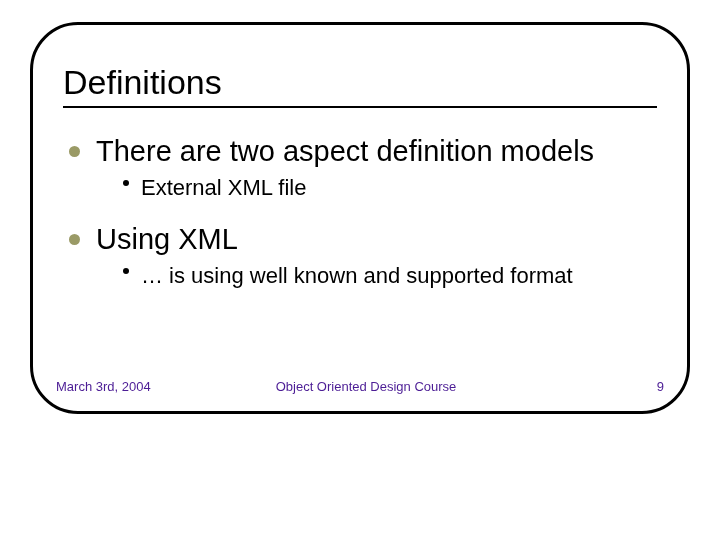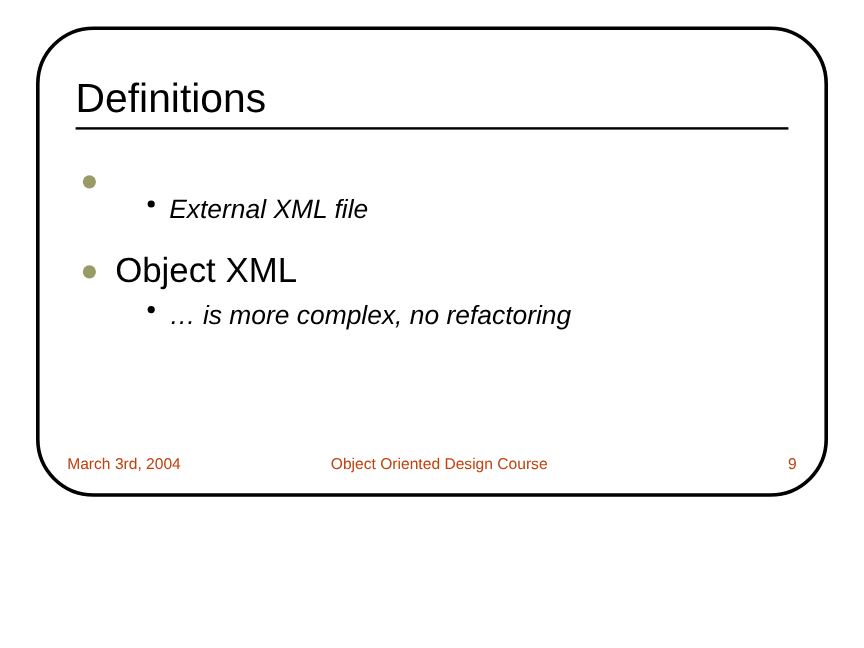--- a/index.html
+++ b/index.html
@@ -45,21 +45,20 @@
     margin-right: 16px;
     flex-shrink: 0;
   }
   .l1 .text {
     font-size: 29px;
     line-height: 38px;
     color: #000;
   }
   .l2-group {
     margin: 2px 0 18px 54px;
-    font-style: italic;
   }
   .l2 {
     display: flex;
     align-items: flex-start;
     margin-bottom: 2px;
   }
   .l2 .bullet {
     width: 6px;
     height: 6px;
     background: #000;
@@ -76,52 +75,53 @@
   .footer {
     position: absolute;
     left: 56px;
     right: 56px;
     bottom: 42px;
     display: flex;
     justify-content: space-between;
     align-items: baseline;
     font-family: Arial, Helvetica, sans-serif;
     font-size: 13px;
-    color: #c2410c;
+    color: #4c1d95;
   }
   .footer .center { position: absolute; left: 12px; right: 0; text-align: center; }
   .footer .left { position: relative; z-index: 1; }
   .footer .right { position: relative; z-index: 1; }
 </style>
 </head>
 <body>
 
 <div class="slide">
   <div class="frame">
     <h1 class="title">Definitions</h1>
     <div class="body">
 
       <div class="l1">
         <span class="bullet"></span>
+        <span class="text">There are two aspect definition models</span>
       </div>
       <div class="l2-group">
         <div class="l2">
           <span class="bullet"></span>
           <span class="text">External XML file</span>
         </div>
       </div>
 
       <div class="l1">
         <span class="bullet"></span>
-        <span class="text">Object XML</span>
+        <span class="text">Using XML</span>
       </div>
       <div class="l2-group">
         <div class="l2">
           <span class="bullet"></span>
-          <span class="text">… is more complex, no refactoring</span>
+          <span class="text">… is using well known and supported format</span>
         </div>
       </div>
 
     </div>
   </div>
 
   <div class="footer">
     <span class="left">March 3rd, 2004</span>
     <span class="center">Object Oriented Design Course</span>
     <span class="right">9</span>

